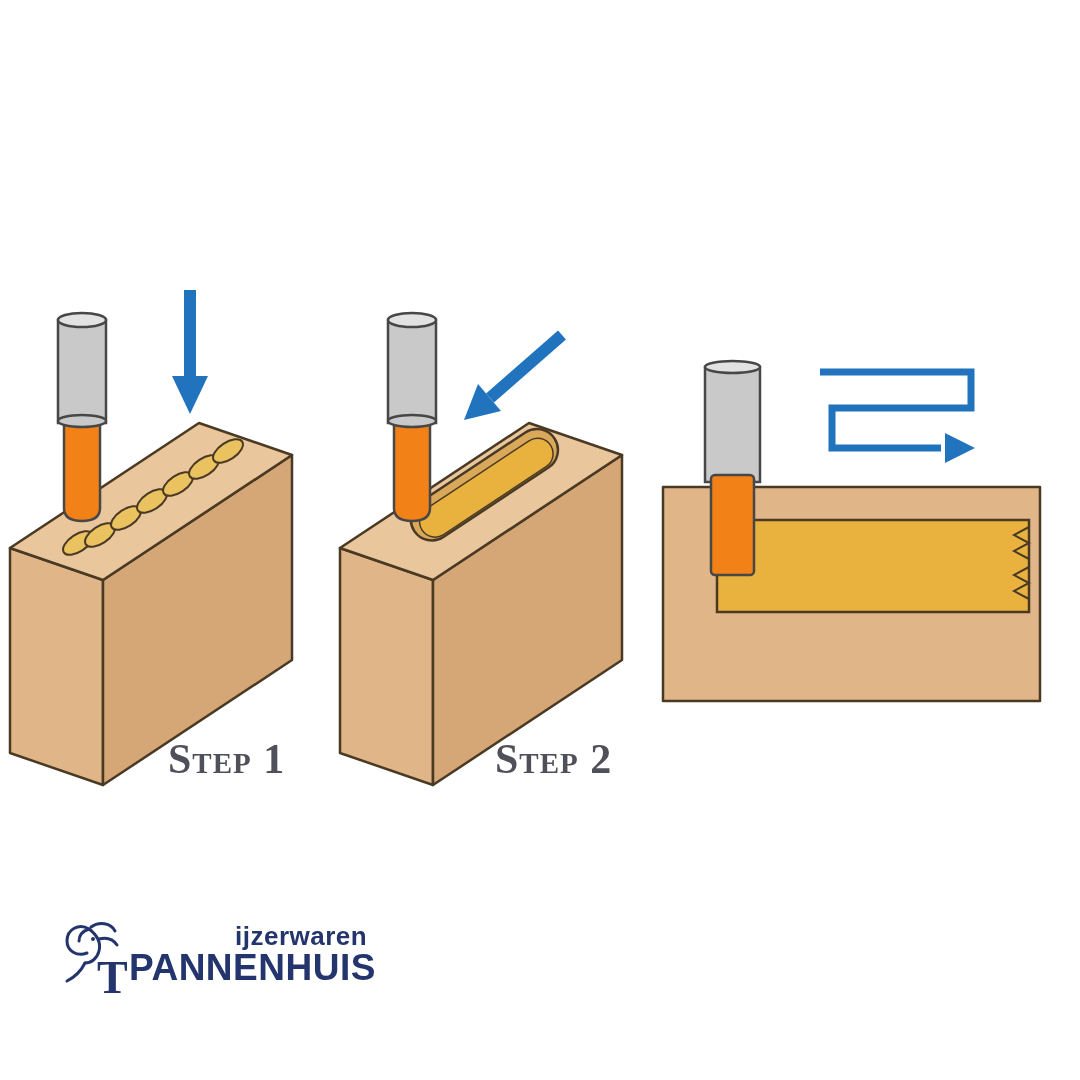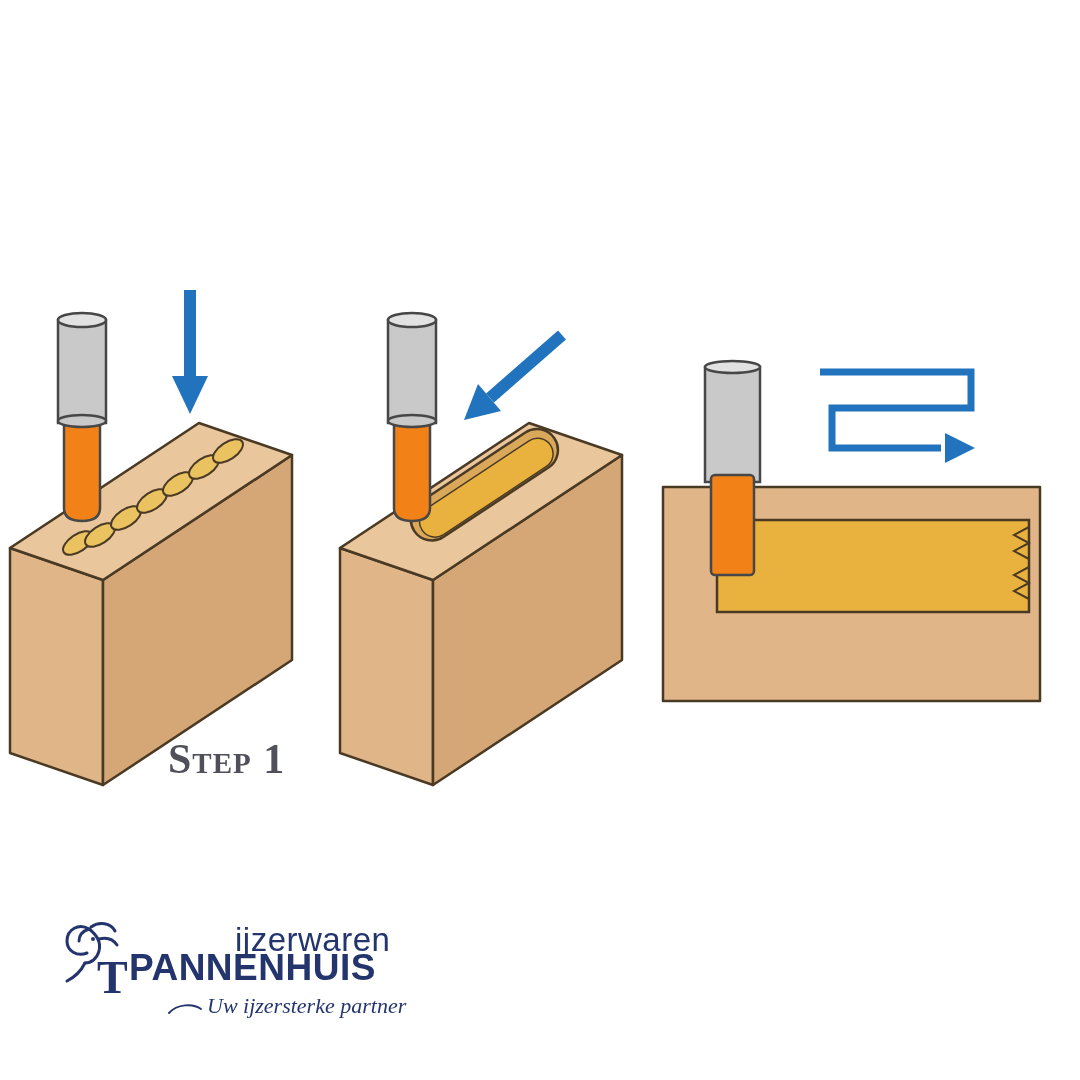--- a/index.html
+++ b/index.html
@@ -35,21 +35,21 @@
     color:var(--label-gray,#50505a);
     white-space:nowrap;
   }
 
   
   .logo{position:absolute;left:55px;top:915px;width:360px;height:115px;}
   .goat{stroke:var(--logo-blue,#24356e);stroke-width:3;fill:none;stroke-linecap:round;}
   .logo-t{font-family:"Liberation Serif",serif;font-weight:bold;font-size:46px;fill:var(--logo-blue,#24356e);}
   .logo-category{
     position:absolute;left:180px;top:6px;
-    font-size:33px;color:var(--logo-blue,#24356e);letter-spacing:0.5px;
+    font-size:26px;color:var(--logo-blue,#24356e);letter-spacing:0.5px;font-weight:bold;
   }
   .logo-brand{
     position:absolute;left:74px;top:32px;
     font-size:37px;font-weight:bold;color:var(--logo-blue,#24356e);letter-spacing:0.5px;
   }
   .logo-tagline{
     position:absolute;left:112px;top:78px;
     font-family:"Liberation Serif",serif;font-style:italic;
     font-size:22px;color:var(--logo-blue,#24356e);white-space:nowrap;
   }
@@ -121,33 +121,29 @@
       <rect class="cutter" x="56" y="120" width="43" height="100" rx="4"></rect>
       <ellipse class="shank-top" cx="77.5" cy="12" rx="27.5" ry="6"></ellipse>
     </g>
     <g>
       <path class="zigzag" d="M165,17 H316 V53 H177 V93 H286"></path>
       <polygon class="arrow-head" points="320,93 290,78 290,108"></polygon>
     </g>
   </svg>
 
   <div class="step-label" style="left:168px;top:735px">Step 1</div>
+  <div class="step-label" style="left:495px;top:735px">Step 2</div>
 
   <div class="logo">
     <svg class="abs" style="left:2px;top:4px" width="80" height="84" viewBox="0 0 80 84">
       <path class="goat" d="M30,34 C20,38 10,32 10,22 C10,10 22,4 32,10 C26,12 22,16 22,22"></path>
       <path class="goat" d="M34,8 C42,2 54,4 58,12"></path>
       <path class="goat" d="M32,10 C40,16 44,24 42,32 C40,40 34,44 28,44"></path>
       <path class="goat" d="M42,20 C50,18 56,20 60,26"></path>
       <path class="goat" d="M28,44 C24,52 18,58 10,62"></path>
       <circle cx="36" cy="20" r="2" fill="var(--logo-blue,#24356e)" stroke="none"></circle>
       <text class="logo-t" x="40" y="74">T</text>
     </svg>
     <div class="logo-category">ijzerwaren</div>
     <div class="logo-brand">PANNENHUIS</div>
-    <div class="logo-tagline">
-      <svg class="flourish" width="36" height="14" viewBox="0 0 36 14">
-        <path d="M2,12 C10,3 26,2 34,8" stroke="var(--logo-blue,#24356e)" stroke-width="2" fill="none" stroke-linecap="round"></path>
-      </svg><span>Uw ijzersterke partner</span>
-    </div>
   </div>
 
 </div>
 
 </body></html>

